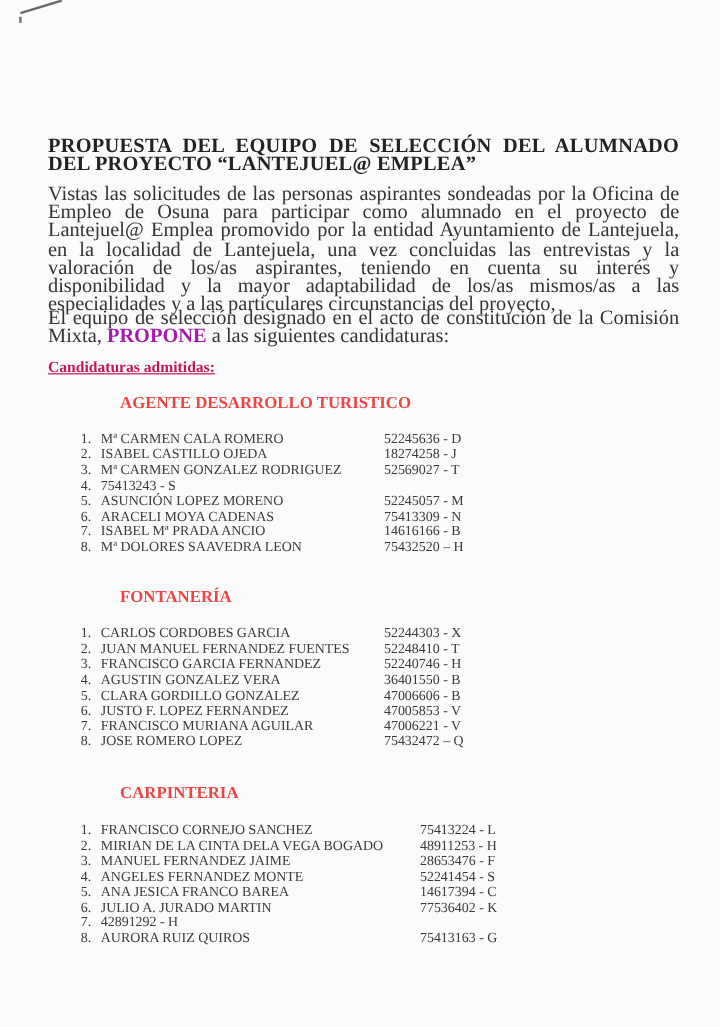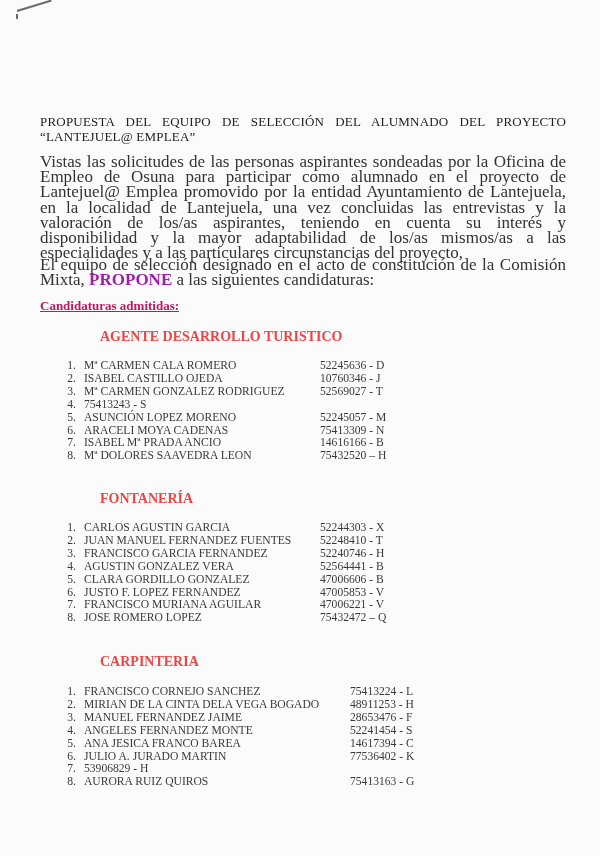--- a/index.html
+++ b/index.html
@@ -13,21 +13,21 @@
   .mark {
     position: absolute; left: 17px; top: 10px; width: 36px; height: 2px;
     background: #6a6a6a; transform: rotate(-17deg); transform-origin: left center;
   }
   .mark-tick {
     position: absolute; left: 16px; top: 14px; width: 2px; height: 5px; background: #6a6a6a;
   }
   .page { position: absolute; left: 40px; top: 0; width: 526px; }
   .title {
     position: absolute; top: 114px; left: 0; width: 526px;
-    font-weight: normal; font-size: 13px; line-height: 15px; letter-spacing: 0.2px;
+    font-weight: bold; font-size: 17px; line-height: 15px; letter-spacing: 0.2px;
     text-align: justify; text-align-last: left; color: #222;
   }
   .para {
     position: absolute; left: 0; width: 526px;
     font-size: 17px; line-height: 15.2px; text-align: justify; color: #333;
   }
   .p1 { top: 154px; }
   .p2 { top: 257px; }
   .p2 b { color: #a21caf; }
   .admitidas {
@@ -66,21 +66,21 @@
   <div class="section-title" style="top:329px;">AGENTE DESARROLLO TURISTICO</div>
   <ul class="list s1" style="top:360px;">
     <li class="row">
         <span class="num">1.</span>
         <span class="name">Mª CARMEN  CALA ROMERO</span>
         <span class="dni">52245636 - D</span>
       </li>
     <li class="row">
         <span class="num">2.</span>
         <span class="name">ISABEL CASTILLO OJEDA</span>
-        <span class="dni">10760346 - J</span>
+        <span class="dni">18274258 - J</span>
       </li>
     <li class="row">
         <span class="num">3.</span>
         <span class="name">Mª CARMEN GONZALEZ RODRIGUEZ</span>
         <span class="dni">52569027 - T</span>
       </li>
     <li class="row">
         <span class="num">4.</span>
         <span class="dni">75413243 - S</span>
       </li>
@@ -103,37 +103,37 @@
         <span class="num">8.</span>
         <span class="name">Mª DOLORES SAAVEDRA LEON</span>
         <span class="dni">75432520 – H</span>
       </li>
   </ul>
 
   <div class="section-title" style="top:491px;">FONTANERÍA</div>
   <ul class="list s2" style="top:522px;">
     <li class="row">
         <span class="num">1.</span>
-        <span class="name">CARLOS AGUSTIN GARCIA</span>
+        <span class="name">CARLOS CORDOBES GARCIA</span>
         <span class="dni">52244303 - X</span>
       </li>
     <li class="row">
         <span class="num">2.</span>
         <span class="name">JUAN MANUEL FERNANDEZ FUENTES</span>
         <span class="dni">52248410 - T</span>
       </li>
     <li class="row">
         <span class="num">3.</span>
         <span class="name">FRANCISCO GARCIA FERNANDEZ</span>
         <span class="dni">52240746 - H</span>
       </li>
     <li class="row">
         <span class="num">4.</span>
         <span class="name">AGUSTIN GONZALEZ VERA</span>
-        <span class="dni">52564441 - B</span>
+        <span class="dni">36401550 - B</span>
       </li>
     <li class="row">
         <span class="num">5.</span>
         <span class="name">CLARA GORDILLO GONZALEZ</span>
         <span class="dni">47006606 - B</span>
       </li>
     <li class="row">
         <span class="num">6.</span>
         <span class="name">JUSTO F. LOPEZ FERNANDEZ</span>
         <span class="dni">47005853 - V</span>
@@ -177,21 +177,21 @@
         <span class="name">ANA JESICA FRANCO BAREA</span>
         <span class="dni">14617394 - C</span>
       </li>
     <li class="row">
         <span class="num">6.</span>
         <span class="name">JULIO A. JURADO MARTIN</span>
         <span class="dni">77536402 - K</span>
       </li>
     <li class="row">
         <span class="num">7.</span>
-        <span class="dni">53906829 - H</span>
+        <span class="dni">42891292 - H</span>
       </li>
     <li class="row">
         <span class="num">8.</span>
         <span class="name">AURORA RUIZ QUIROS</span>
         <span class="dni">75413163 - G</span>
       </li>
   </ul>
 </div>
 
 </body></html>

